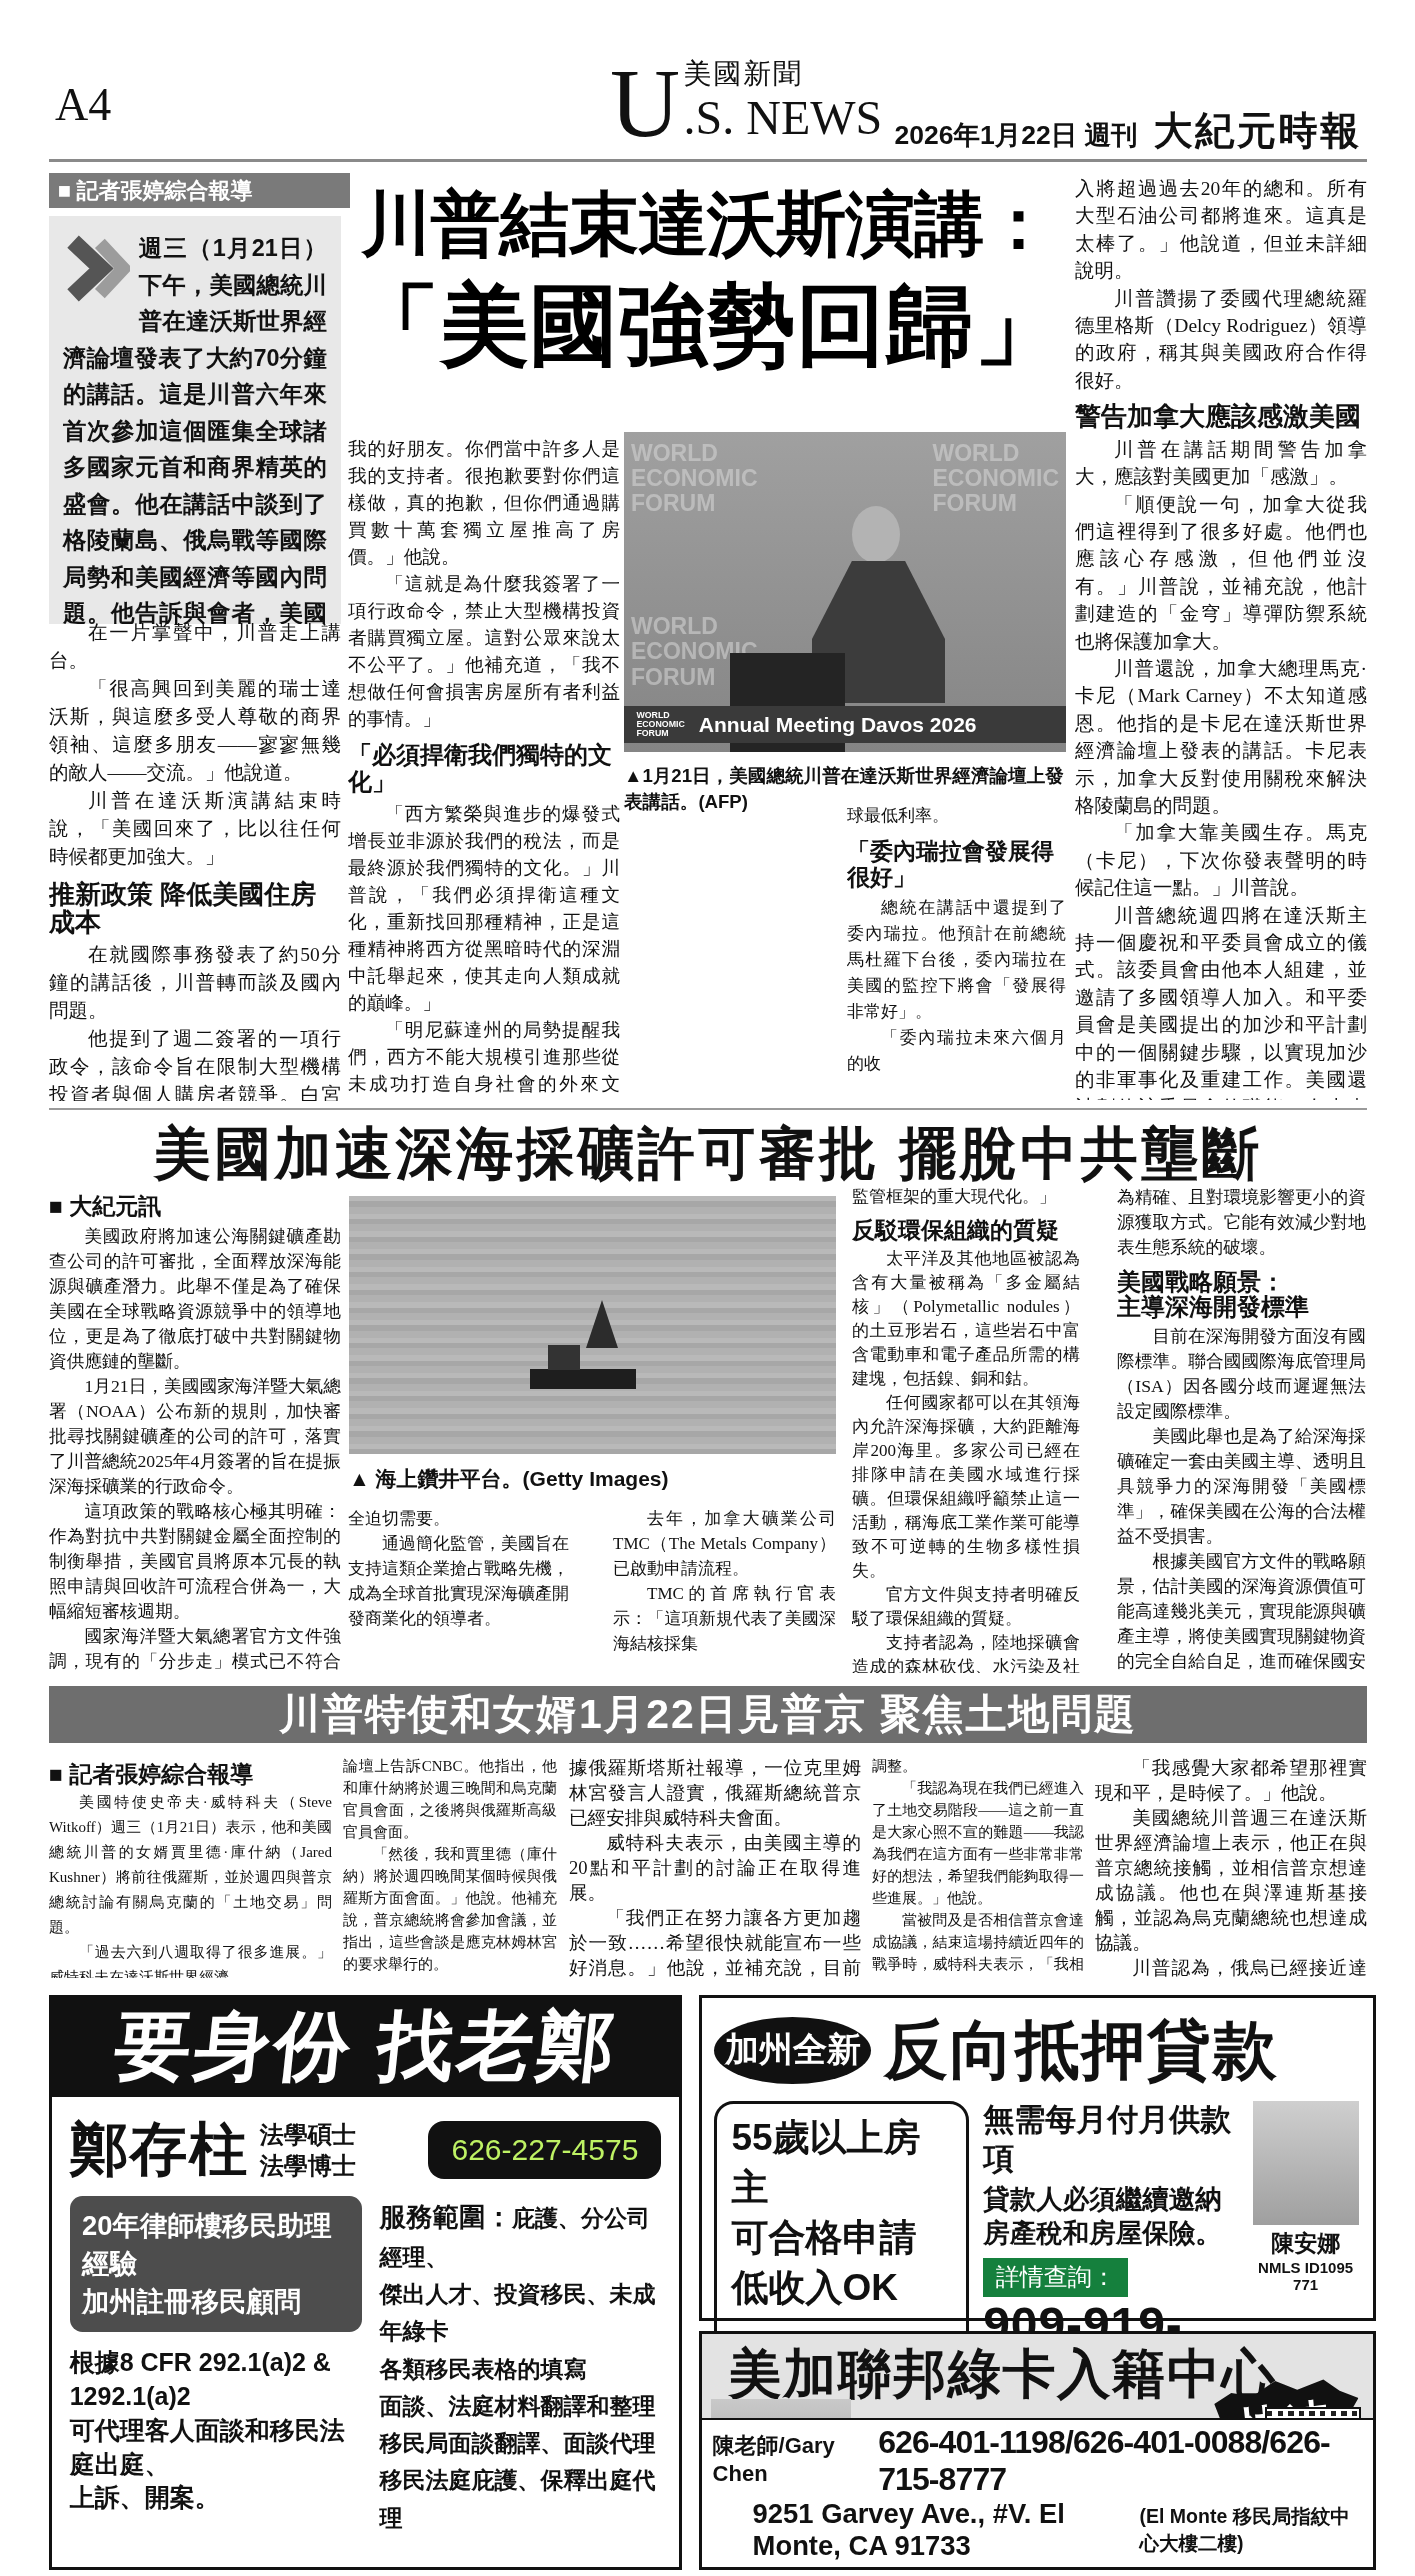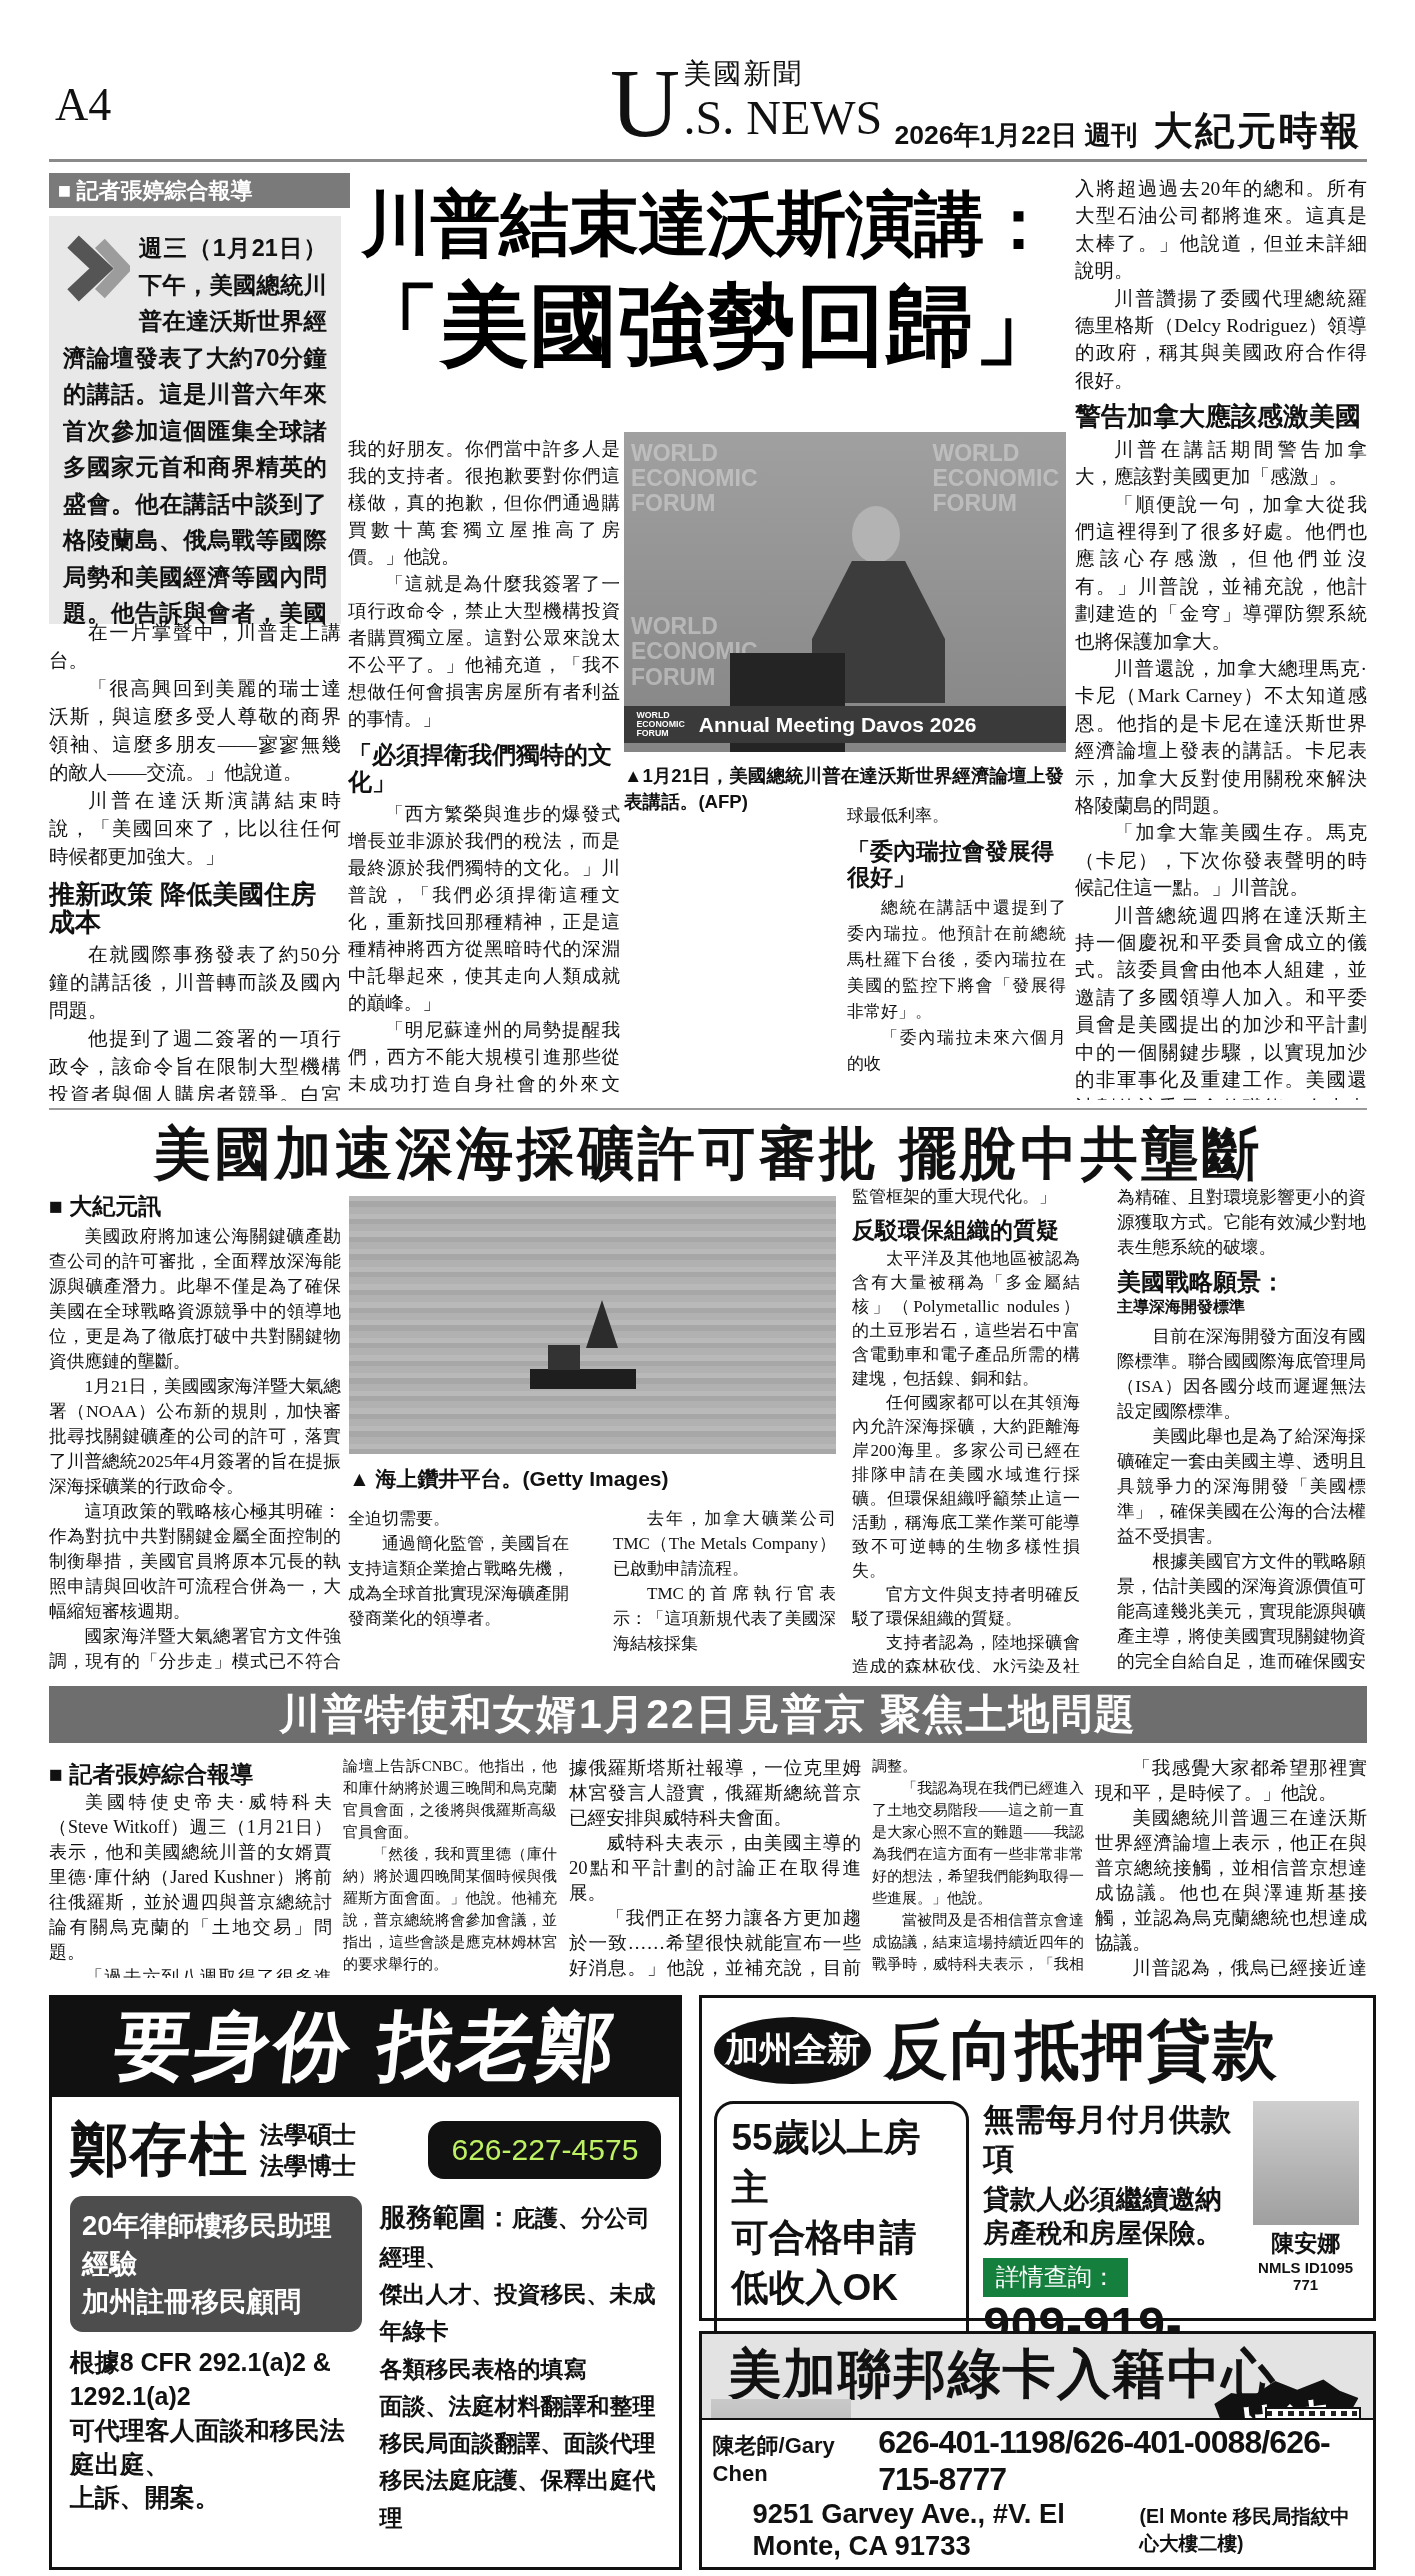--- a/index.html
+++ b/index.html
@@ -259,31 +259,31 @@
     <p class="subhead" style="font-size:23px;">反駁環保組織的質疑</p>
     <p>太平洋及其他地區被認為含有大量被稱為「多金屬結核」（Polymetallic nodules）的土豆形岩石，這些岩石中富含電動車和電子產品所需的構建塊，包括鎳、銅和鈷。</p>
     <p>任何國家都可以在其領海內允許深海採礦，大約距離海岸200海里。多家公司已經在排隊申請在美國水域進行採礦。但環保組織呼籲禁止這一活動，稱海底工業作業可能導致不可逆轉的生物多樣性損失。</p>
     <p>官方文件與支持者明確反駁了環保組織的質疑。</p>
     <p>支持者認為，陸地採礦會造成的森林砍伐、水污染及社區的流失，而深海採礦被視為一種更</p>
   </div>
 
   <div class="abs col" style="left:1117px;top:1185px;width:249px;height:488px;font-size:17.7px;line-height:25px;">
     <p class="ni">為精確、且對環境影響更小的資源獲取方式。它能有效減少對地表生態系統的破壞。</p>
     <p class="subhead" style="font-size:24px;margin-bottom:0 !important;">美國戰略願景：</p>
-    <p class="subhead" style="font-size:16px;margin-top:0 !important;">主導深海開發標準</p>
+    <p class="subhead" style="font-size:24px;margin-top:0 !important;">主導深海開發標準</p>
     <p>目前在深海開發方面沒有國際標準。聯合國國際海底管理局（ISA）因各國分歧而遲遲無法設定國際標準。</p>
     <p>美國此舉也是為了給深海採礦確定一套由美國主導、透明且具競爭力的深海開發「美國標準」，確保美國在公海的合法權益不受損害。</p>
     <p>根據美國官方文件的戰略願景，估計美國的深海資源價值可能高達幾兆美元，實現能源與礦產主導，將使美國實現關鍵物資的完全自給自足，進而確保國安與經濟繁榮。◇</p>
   </div>
 
   <div class="abs" id="a3-banner" style="left:49px;top:1686px;width:1318px;height:57px;">川普特使和女婿1月22日見普京 聚焦土地問題</div>
 
   <div class="abs byline-plain" style="left:49px;top:1759px;">■ 記者張婷綜合報導</div>
 
-  <div class="abs col" style="left:49px;top:1790px;width:283px;height:188px;font-size:18px;line-height:25px;">
+  <div class="abs col" style="left:49px;top:1790px;width:283px;height:188px;font-size:15px;line-height:25px;">
     <p>美國特使史帝夫·威特科夫（Steve Witkoff）週三（1月21日）表示，他和美國總統川普的女婿賈里德·庫什納（Jared Kushner）將前往俄羅斯，並於週四與普京總統討論有關烏克蘭的「土地交易」問題。</p>
     <p>「過去六到八週取得了很多進展。」威特科夫在達沃斯世界經濟</p>
   </div>
 
   <div class="abs col" style="left:343px;top:1755px;width:214px;height:223px;font-size:15px;line-height:22px;">
     <p class="ni">論壇上告訴CNBC。他指出，他和庫什納將於週三晚間和烏克蘭官員會面，之後將與俄羅斯高級官員會面。</p>
     <p>「然後，我和賈里德（庫什納）將於週四晚間某個時候與俄羅斯方面會面。」他說。他補充說，普京總統將會參加會議，並指出，這些會談是應克林姆林宮的要求舉行的。</p>
   </div>
 
   <div class="abs col" style="left:569px;top:1755px;width:292px;height:223px;font-size:18.6px;line-height:25px;">

